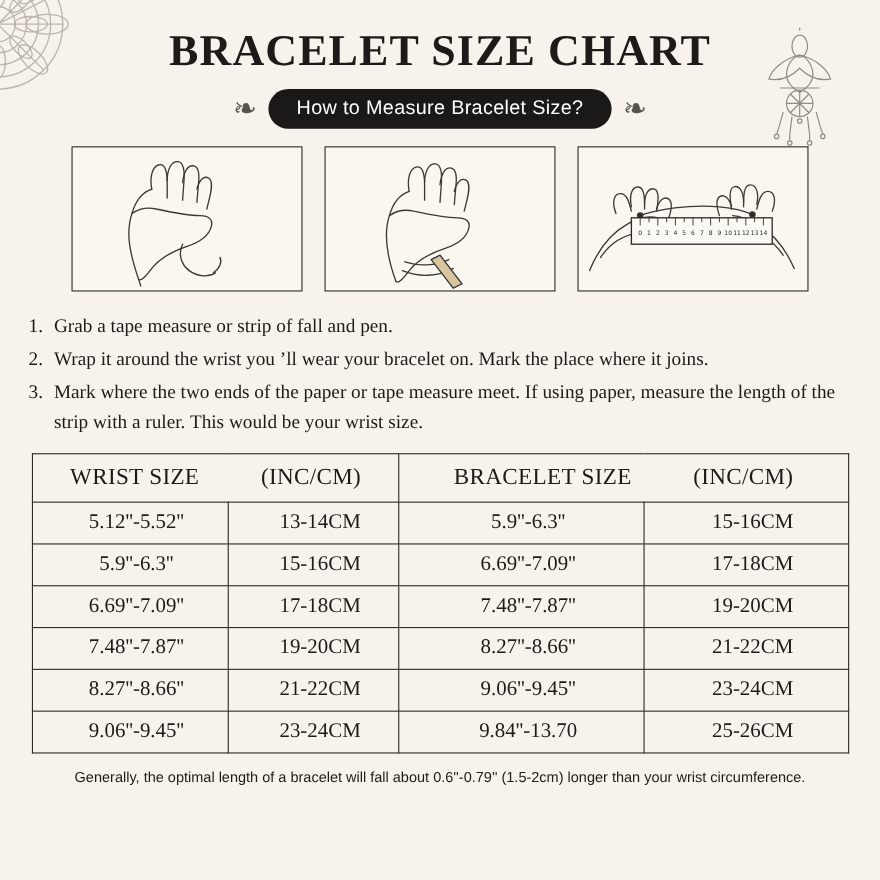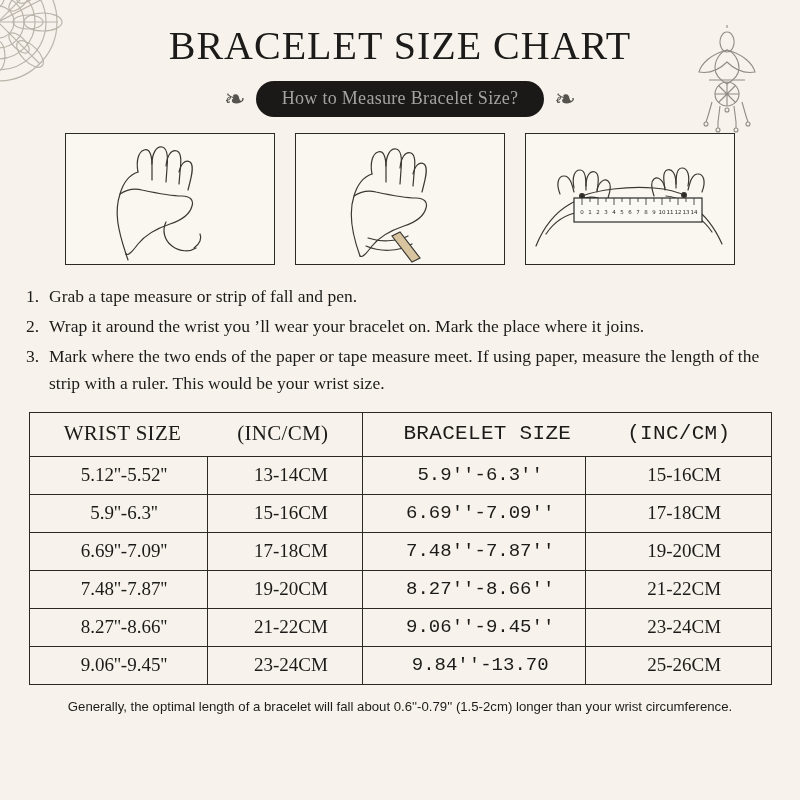--- a/index.html
+++ b/index.html
@@ -38,41 +38,41 @@
     width: 110px;
     height: 120px;
     opacity: .75;
   }
 
   
   .title {
     text-align: center;
     font-size: 40px;
     letter-spacing: 1px;
-    font-weight: 400;
+    font-weight: 700;
     margin: 22px 0 0 0;
     padding: 0;
     font-family: "Liberation Serif", serif;
   }
 
   .subtitle-row {
     display: flex;
     align-items: center;
     justify-content: center;
     gap: 10px;
     margin-top: 12px;
   }
   .pill {
     background: #1a1917;
-    color: #a3a3a3;
+    color: #ffffff;
     border-radius: 18px;
     padding: 7px 26px 8px 26px;
     font-size: 18px;
     letter-spacing: .3px;
-    font-family: Liberation Serif, serif;
+    font-family: Liberation Sans, sans-serif;
   }
   .flourish {
     font-size: 26px;
     color: #3a3733;
     opacity: .85;
     font-family: "DejaVu Sans", sans-serif;
   }
 
   
   .panels {
@@ -131,21 +131,21 @@
     padding: 7px 4px 8px 16px;
     font-weight: 400;
   }
   table.chart th {
     font-size: 21px;
     padding: 8px 4px 10px 4px;
     letter-spacing: .3px;
   }
   .col-a { width: 24%; }
   .col-b { width: 21%; font-family: Liberation Serif, serif; }
-  .col-c { width: 30%; font-family: Liberation Mono, monospace; }
+  .col-c { width: 30%; }
   .col-d { width: 25%; }
   .hdr-inner {
     display: inline-block;
   }
   .hdr-unit {
     display: inline-block;
     margin-left: 56px;
   }
 
   

